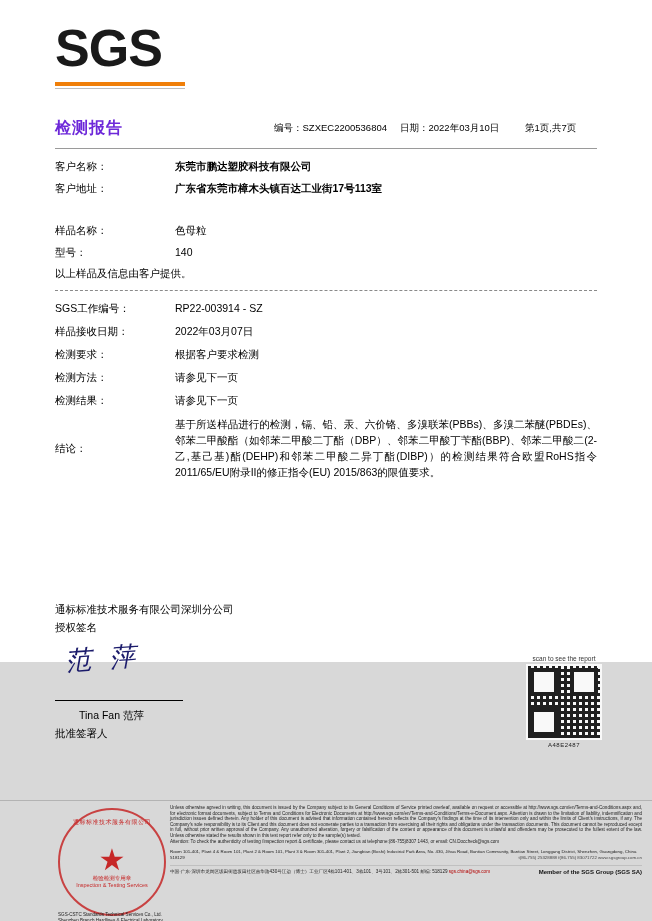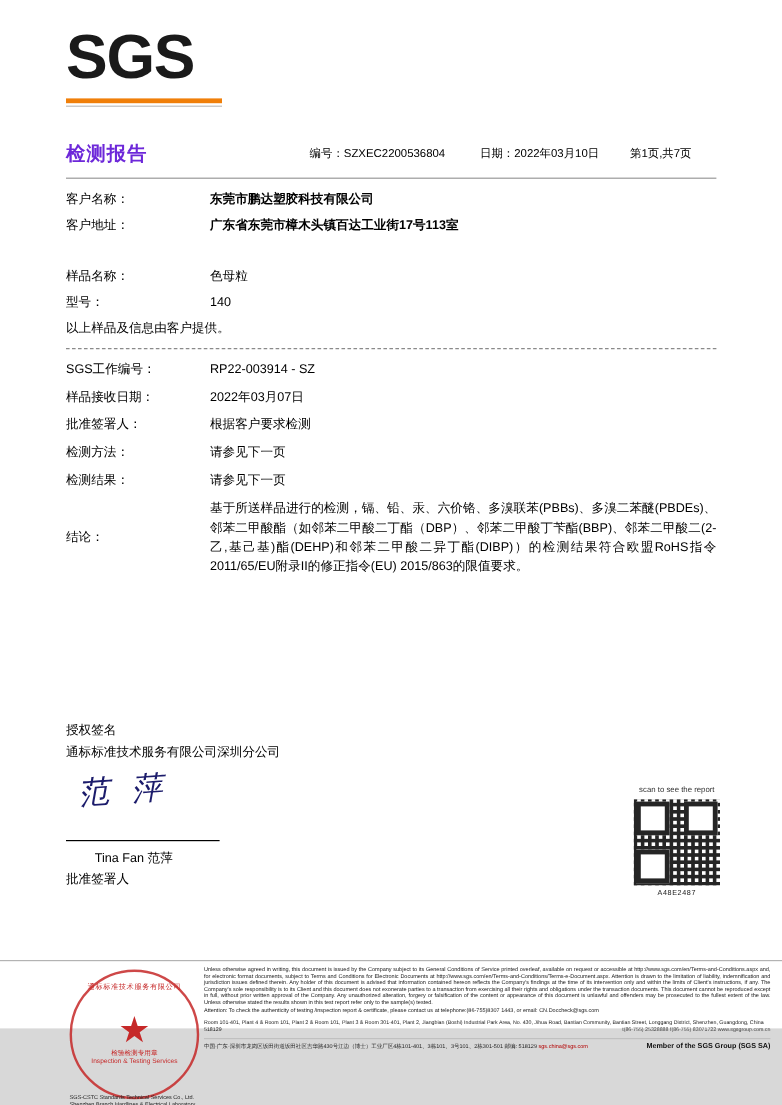--- a/index.html
+++ b/index.html
@@ -9,21 +9,21 @@
   }
   body {
     width: 652px;
     height: 921px;
     font-family: "Liberation Sans", sans-serif;
     overflow: hidden;
   }
   .page {
     position: relative;
     width: 652px;
-    height: 857px;
+    height: 662px;
     background: #ffffff;
     box-sizing: border-box;
   }
   .inner {
     position: absolute;
     left: 55px;
     top: 20px;
     width: 542px;
   }
 
@@ -69,21 +69,21 @@
     font-weight: bold;
     color: #6d28d9;
     letter-spacing: 1px;
   }
   .meta {
     position: absolute;
     top: 4px;
     font-size: 9.5px;
     color: #000;
   }
-  .meta-no { left: 159px; padding-left: 44px; }
+  .meta-no { left: 175px; padding-left: 44px; }
   .meta-date { left: 345px; }
   .meta-page { left: 470px; }
 
   .hr-thin {
     border: 0;
     border-top: 1px solid #9a9a9a;
     margin: 6px 0 0 0;
   }
 
   
@@ -393,40 +393,40 @@
     <div class="fields2">
       <div class="field-row">
         <div class="field-label">SGS工作编号：</div>
         <div class="field-value">RP22-003914 - SZ</div>
       </div>
       <div class="field-row">
         <div class="field-label">样品接收日期：</div>
         <div class="field-value">2022年03月07日</div>
       </div>
       <div class="field-row">
-        <div class="field-label">批准签署人：</div>
+        <div class="field-label">检测要求：</div>
         <div class="field-value">根据客户要求检测</div>
       </div>
       <div class="field-row">
         <div class="field-label">检测方法：</div>
         <div class="field-value">请参见下一页</div>
       </div>
       <div class="field-row">
         <div class="field-label">检测结果：</div>
         <div class="field-value">请参见下一页</div>
       </div>
       <div class="field-row">
         <div class="field-label">结论：</div>
         <div class="conclusion-text">基于所送样品进行的检测，镉、铅、汞、六价铬、多溴联苯(PBBs)、多溴二苯醚(PBDEs)、邻苯二甲酸酯（如邻苯二甲酸二丁酯（DBP）、邻苯二甲酸丁苄酯(BBP)、邻苯二甲酸二(2-乙,基己基)酯(DEHP)和邻苯二甲酸二异丁酯(DIBP)）的检测结果符合欧盟RoHS指令2011/65/EU附录II的修正指令(EU) 2015/863的限值要求。</div>
       </div>
     </div>
 
     <div class="sig-block">
+      <div>通标标准技术服务有限公司深圳分公司</div>
       <div>授权签名</div>
-      <div>通标标准技术服务有限公司深圳分公司</div>
       <div class="sig-area">
         <div class="sig-script">范 萍</div>
         <div class="sig-underline"></div>
         <div class="sig-name">Tina Fan 范萍</div>
         <div class="sig-role">批准签署人</div>
       </div>
     </div>
 
   </div>
 

